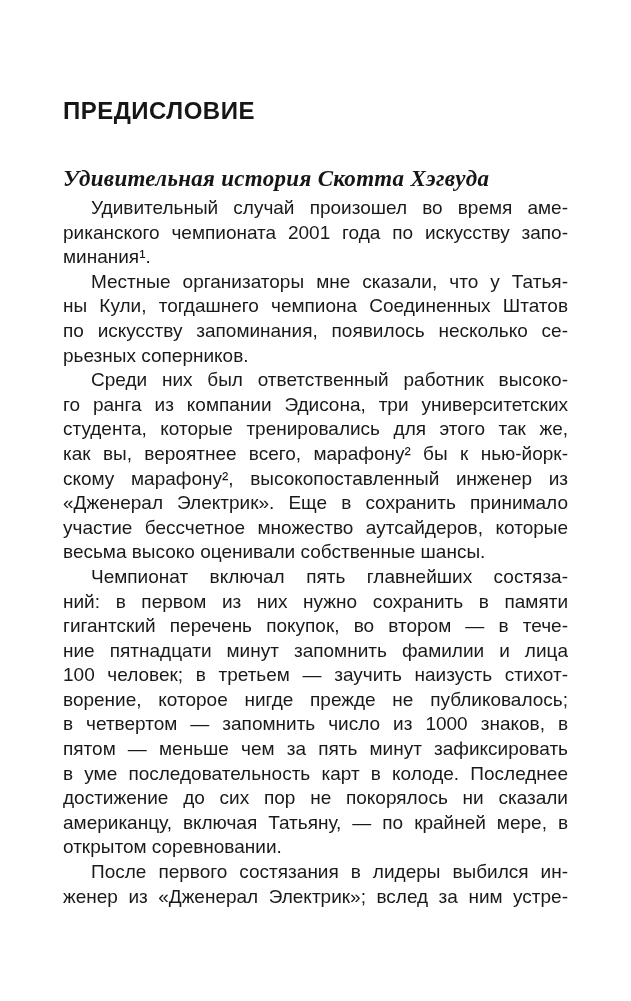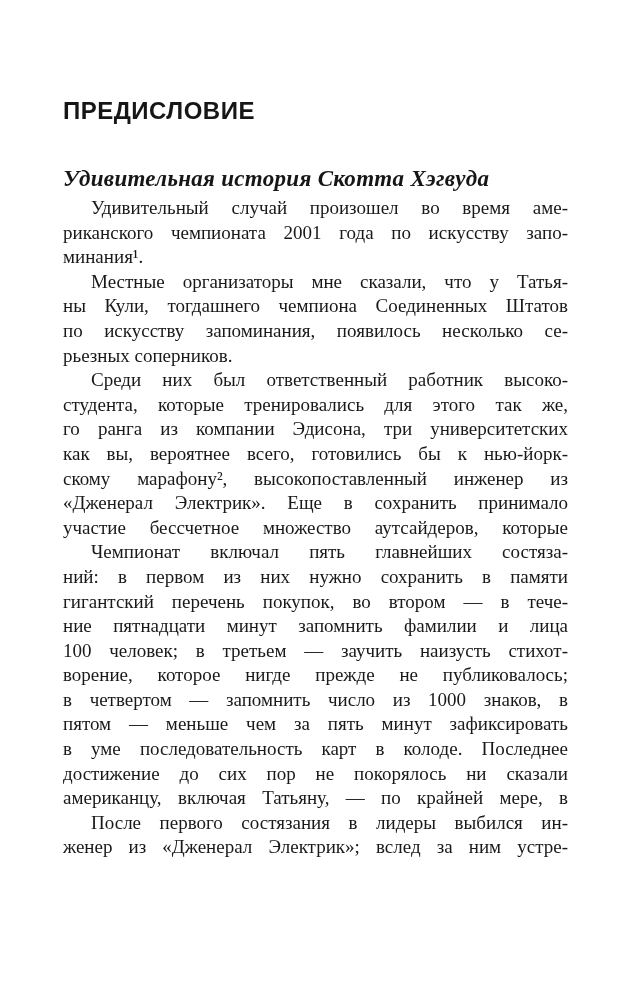--- a/index.html
+++ b/index.html
@@ -33,21 +33,21 @@
     font-family: "Liberation Serif", serif;
     font-style: italic;
     font-weight: 700;
     font-size: 23px;
     line-height: 25px;
     letter-spacing: 0.3px;
     color: #161616;
   }
   .body-text {
     margin-top: 5px;
-    font-family: Liberation Serif, serif;
+    font-family: Liberation Sans, sans-serif;
     font-size: 19px;
     line-height: 24.6px;
     color: #191919;
   }
   .paragraph {
     margin: 0;
   }
   .line {
     text-align: justify;
     text-align-last: justify;
@@ -74,39 +74,41 @@
           <div class="line last">минания¹.</div>
         </div>
         <div class="paragraph">
           <div class="line first">Местные организаторы мне сказали, что у Татья-</div>
           <div class="line">ны Кули, тогдашнего чемпиона Соединенных Штатов</div>
           <div class="line">по искусству запоминания, появилось несколько се-</div>
           <div class="line last">рьезных соперников.</div>
         </div>
         <div class="paragraph">
           <div class="line first">Среди них был ответственный работник высоко-</div>
+          <div class="line">го ранга из компании Эдисона, три университетских</div>
           <div class="line">студента, которые тренировались для этого так же,</div>
-          <div class="line">го ранга из компании Эдисона, три университетских</div>
-          <div class="line">как вы, вероятнее всего, готовились бы к нью-йорк-</div>
+          <div class="line">как вы, вероятнее всего, марафону² бы к нью-йорк-</div>
           <div class="line">скому марафону², высокопоставленный инженер из</div>
           <div class="line">«Дженерал Электрик». Еще в сохранить принимало</div>
           <div class="line">участие бессчетное множество аутсайдеров, которые</div>
+          <div class="line last">весьма высоко оценивали собственные шансы.</div>
         </div>
         <div class="paragraph">
           <div class="line first">Чемпионат включал пять главнейших состяза-</div>
           <div class="line">ний: в первом из них нужно сохранить в памяти</div>
           <div class="line">гигантский перечень покупок, во втором — в тече-</div>
           <div class="line">ние пятнадцати минут запомнить фамилии и лица</div>
           <div class="line">100 человек; в третьем — заучить наизусть стихот-</div>
           <div class="line">ворение, которое нигде прежде не публиковалось;</div>
           <div class="line">в четвертом — запомнить число из 1000 знаков, в</div>
           <div class="line">пятом — меньше чем за пять минут зафиксировать</div>
           <div class="line">в уме последовательность карт в колоде. Последнее</div>
           <div class="line">достижение до сих пор не покорялось ни сказали</div>
           <div class="line">американцу, включая Татьяну, — по крайней мере, в</div>
+          <div class="line last">открытом соревновании.</div>
         </div>
         <div class="paragraph">
           <div class="line first">После первого состязания в лидеры выбился ин-</div>
           <div class="line">женер из «Дженерал Электрик»; вслед за ним устре-</div>
         </div>
       </div>
   </div>
 </div>
 
 </body></html>

